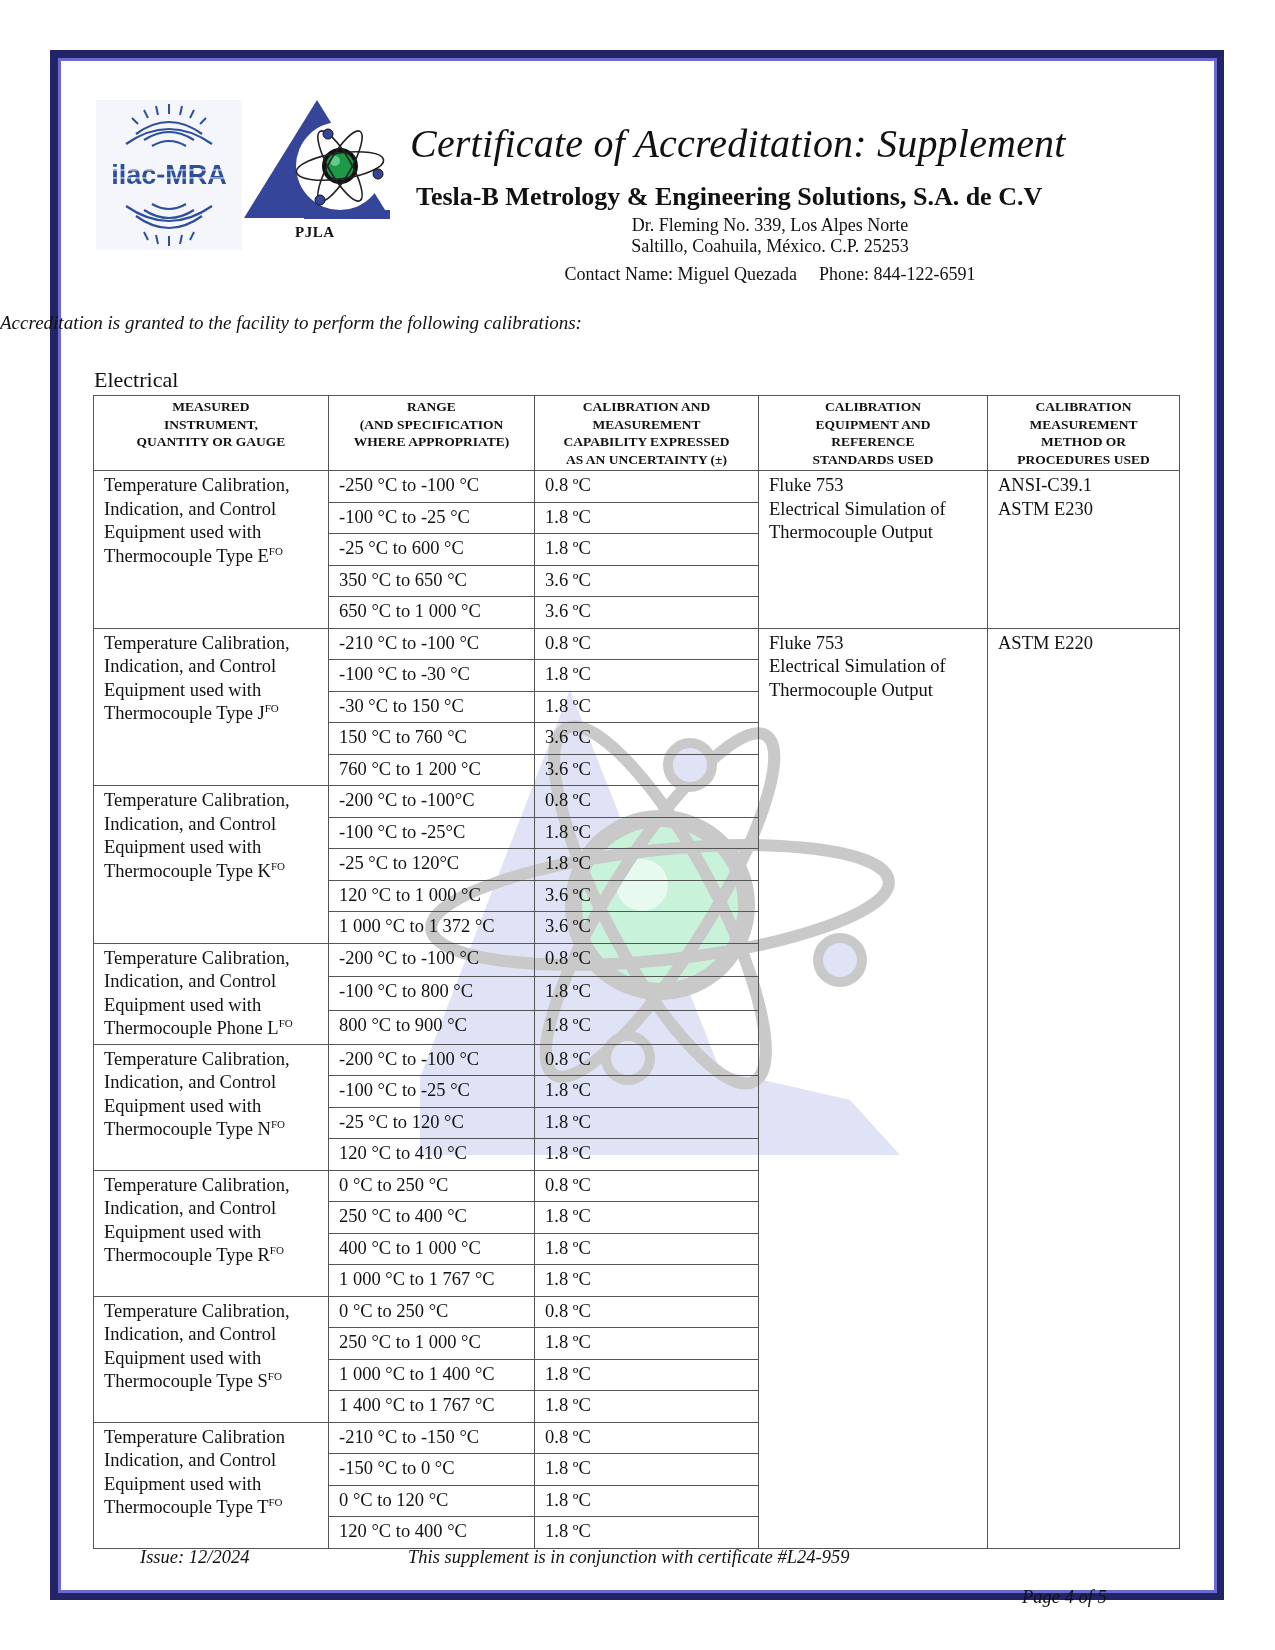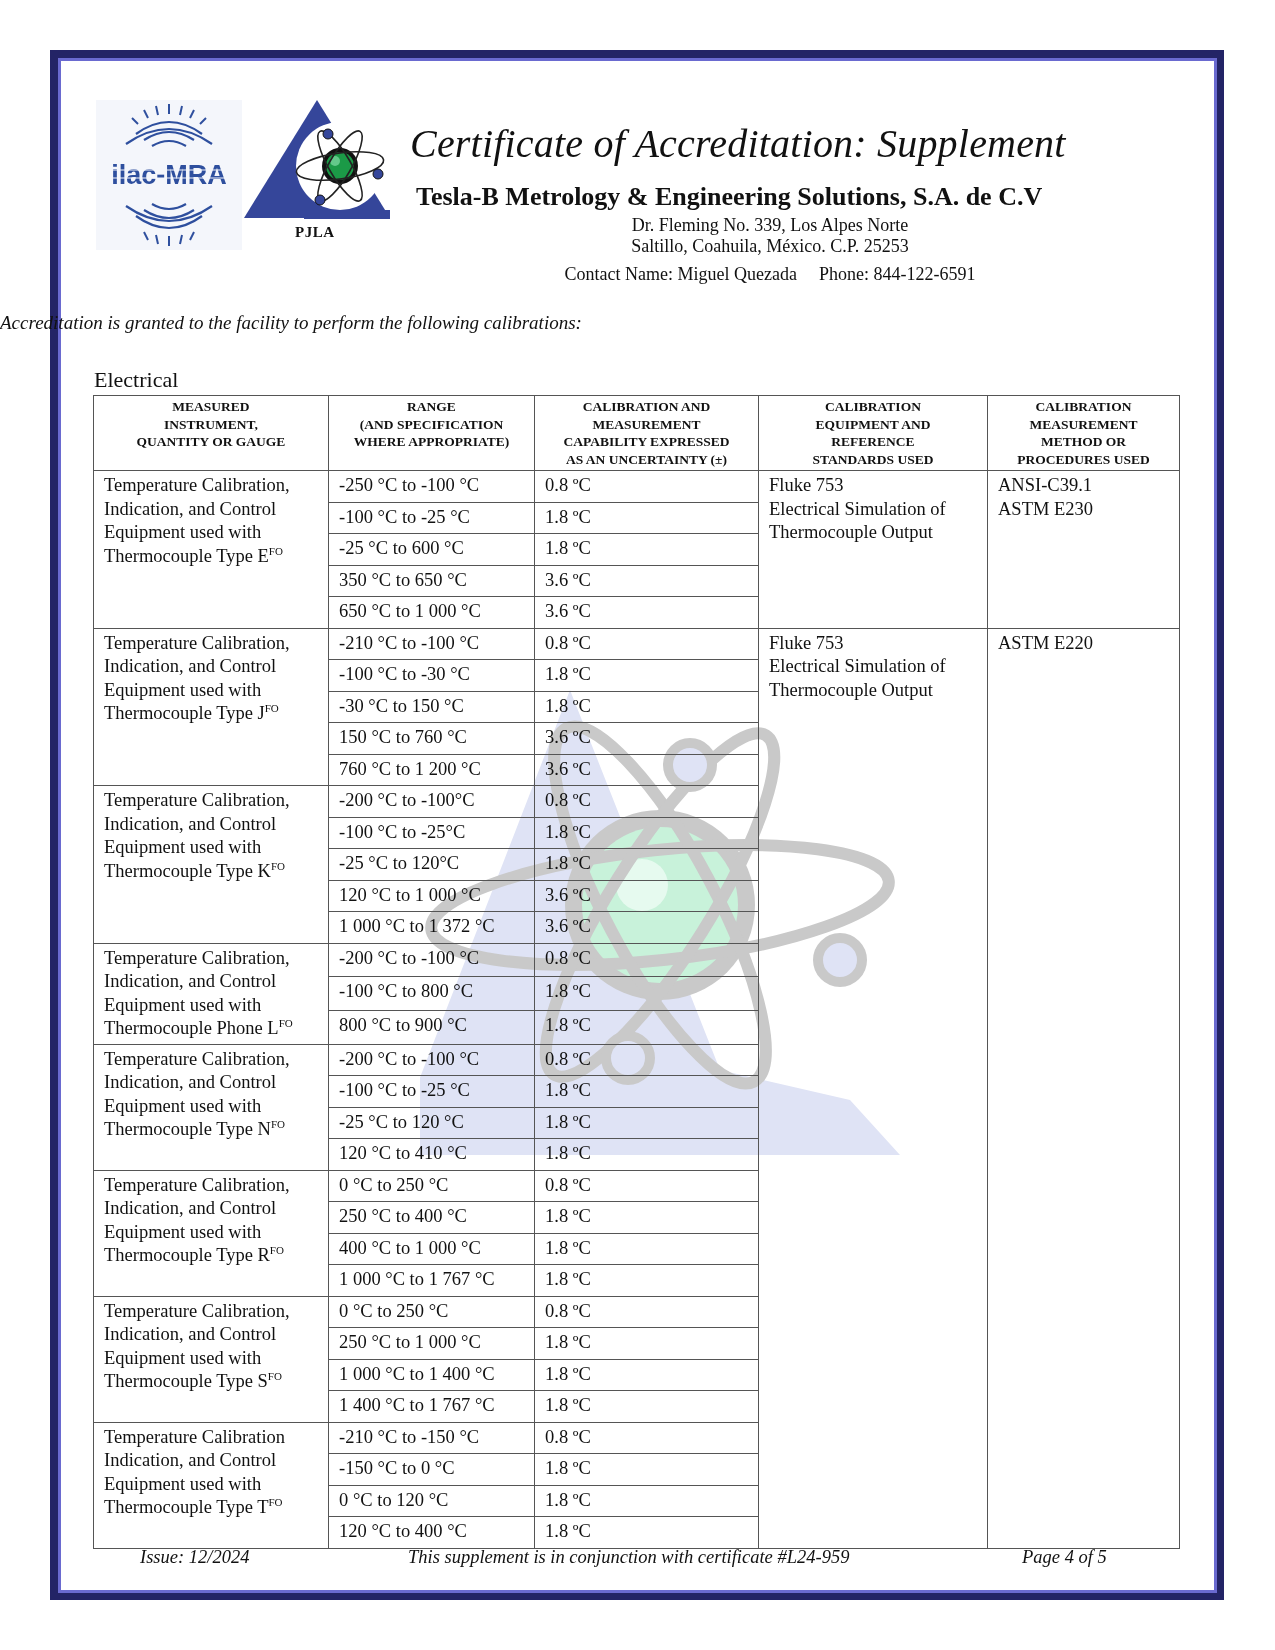--- a/index.html
+++ b/index.html
@@ -32,21 +32,21 @@
   table.cap { position:absolute; left:93px; top:395px; width:1086px; border-collapse:collapse; table-layout:fixed; }
   table.cap th, table.cap td { border:1.5px solid #555; }
   table.cap th { font-size:13.5px; font-weight:bold; line-height:17.5px; padding:2px 2px; vertical-align:top; text-align:center; height:67px; }
   table.cap td { font-size:18.5px; line-height:23.5px; vertical-align:top; padding:3px 10px; background:transparent; }
   td.sub { height:24.5px; padding:3px 10px 3px 10px; white-space:nowrap; }
   td.inst { padding:2px 10px 2px 11px; line-height:23.5px; }
   td.equip, td.method { padding:2px 10px; }
   sup { font-size:11px; vertical-align:7px; line-height:0; }
 
   .footer { position:absolute; top:1547px; font-style:italic; font-size:18.5px; white-space:nowrap; }
-  .f-issue { left:140px; } .f-mid { left:408px; } .f-page { left:1022px; }
+  .f-issue { left:140px; } .f-mid { left:408px; } .f-page { left:1022px;margin-top:40px; }
 </style>
 </head>
 <body>
 
 <div class="frame-outer"></div>
 <div class="frame-inner"></div>
 <div class="page"></div>
 
 <svg class="ilac" viewBox="0 0 146 150">
   <rect width="146" height="150" fill="#f4f6fb"></rect>

